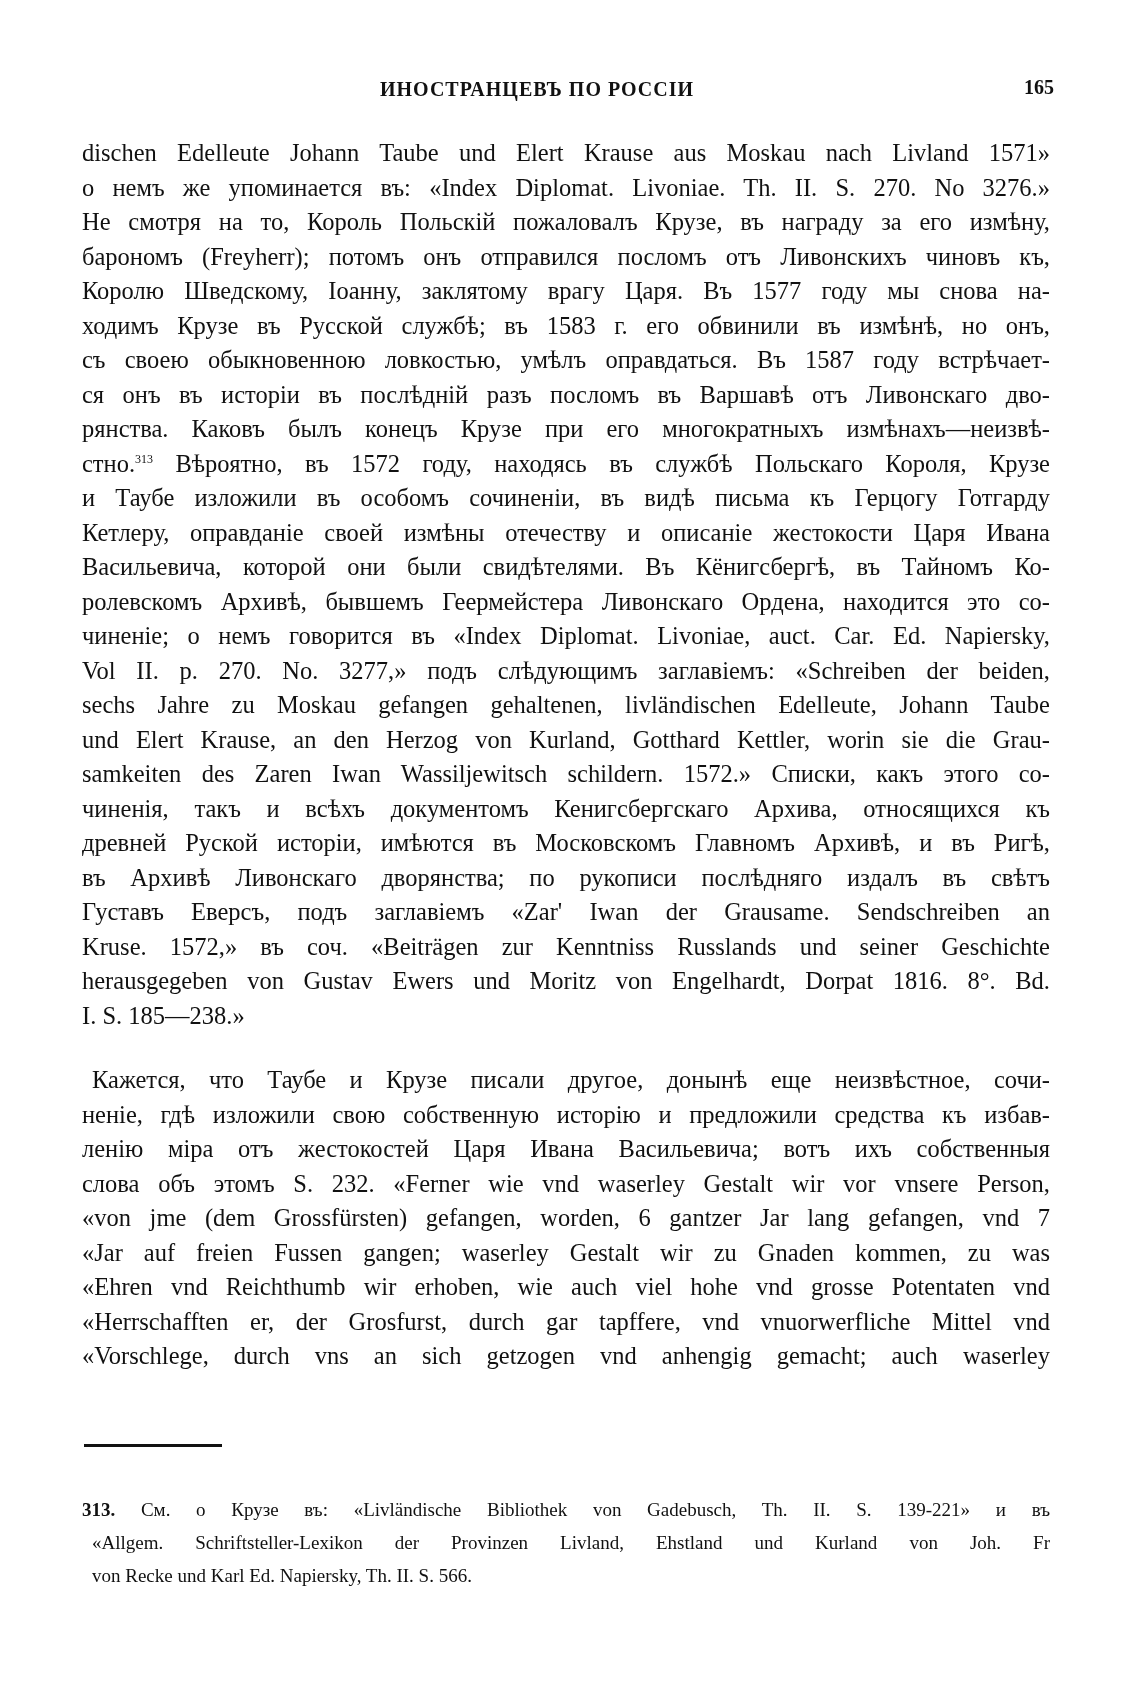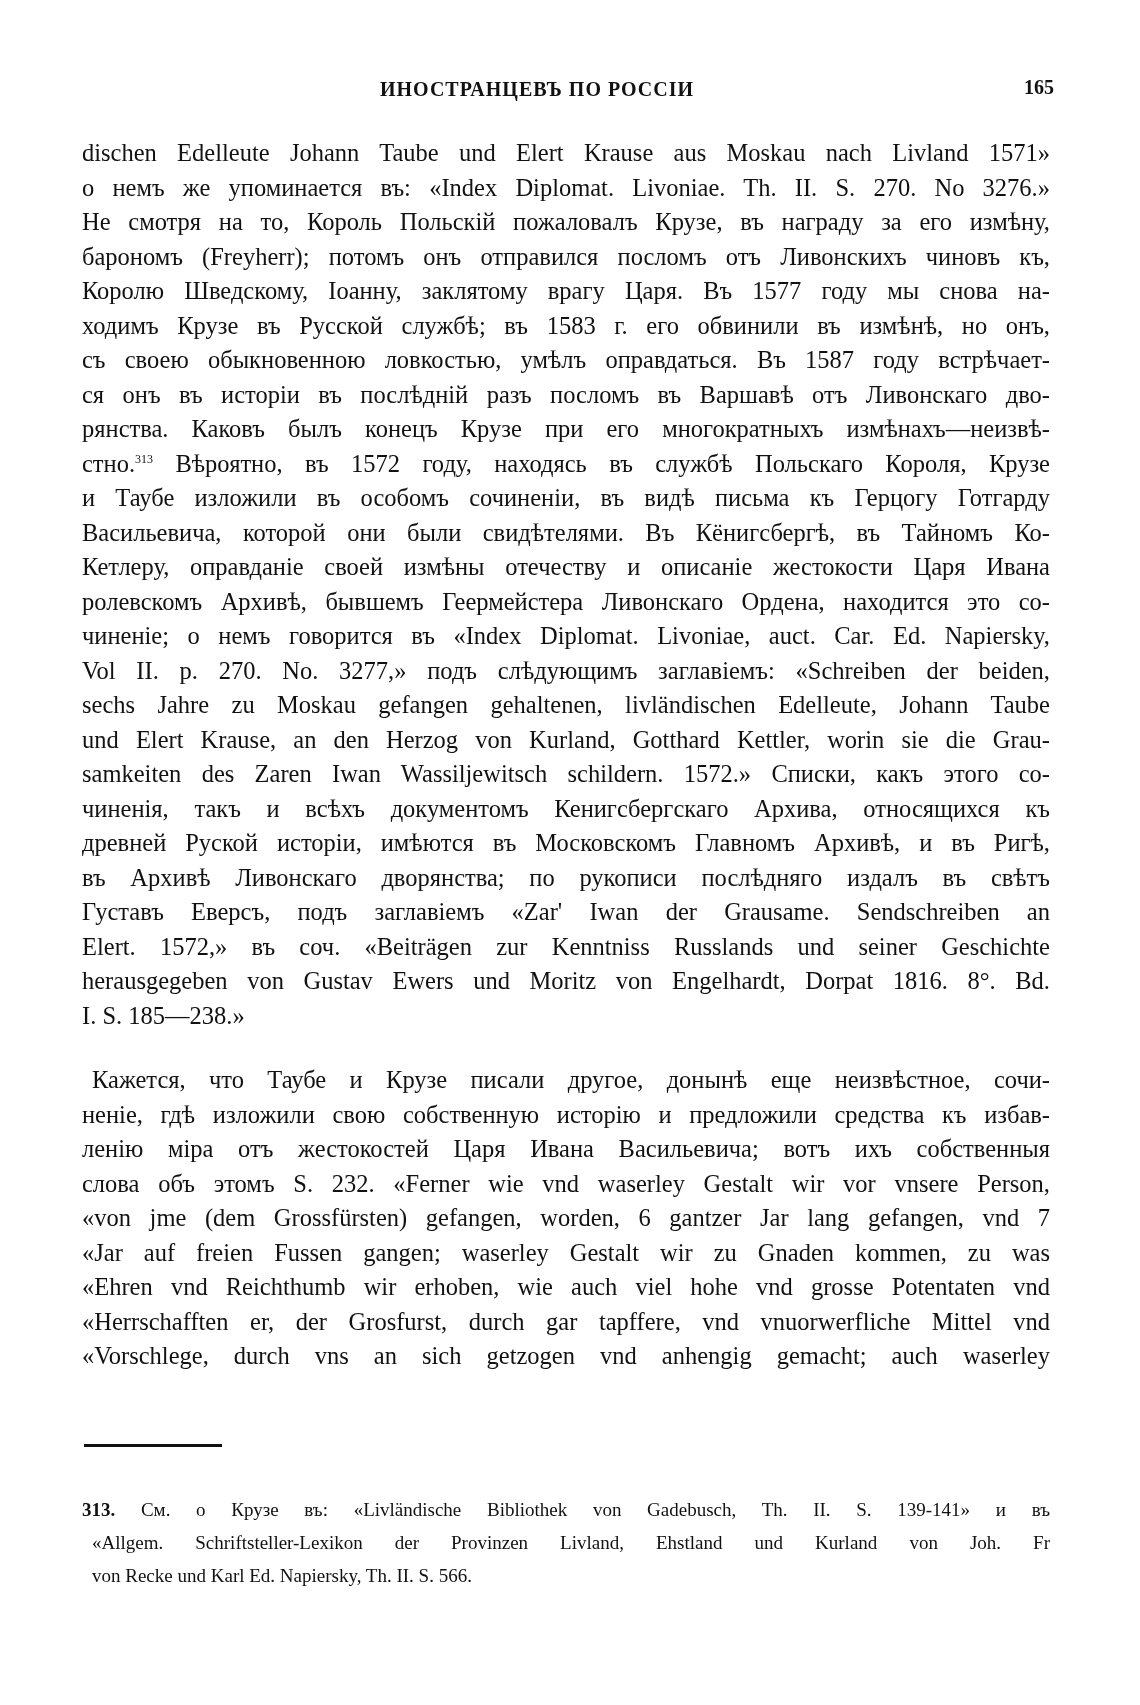--- a/index.html
+++ b/index.html
@@ -109,33 +109,33 @@
       <span class="line">о немъ же упоминается въ: «Index Diplomat. Livoniae. Th. II. S. 270. No 3276.»</span>
       <span class="line">Не смотря на то, Король Польскій пожаловалъ Крузе, въ награду за его измѣну,</span>
       <span class="line">барономъ (Freyherr); потомъ онъ отправился посломъ отъ Ливонскихъ чиновъ къ,</span>
       <span class="line">Королю Шведскому, Іоанну, заклятому врагу Царя. Въ 1577 году мы снова на-</span>
       <span class="line">ходимъ Крузе въ Русской службѣ; въ 1583 г. его обвинили въ измѣнѣ, но онъ,</span>
       <span class="line">съ своею обыкновенною ловкостью, умѣлъ оправдаться. Въ 1587 году встрѣчает-</span>
       <span class="line">ся онъ въ исторіи въ послѣдній разъ посломъ въ Варшавѣ отъ Ливонскаго дво-</span>
       <span class="line">рянства. Каковъ былъ конецъ Крузе при его многократныхъ измѣнахъ—неизвѣ-</span>
       <span class="line"><span>стно.</span><sup class="fnref">313</sup><span> Вѣроятно, въ 1572 году, находясь въ службѣ Польскаго Короля, Крузе</span></span>
       <span class="line">и Таубе изложили въ особомъ сочиненіи, въ видѣ письма къ Герцогу Готгарду</span>
+      <span class="line">Кетлеру, оправданіе своей измѣны отечеству и описаніе жестокости Царя Ивана</span>
       <span class="line">Васильевича, которой они были свидѣтелями. Въ Кёнигсбергѣ, въ Тайномъ Ко-</span>
-      <span class="line">Кетлеру, оправданіе своей измѣны отечеству и описаніе жестокости Царя Ивана</span>
       <span class="line">ролевскомъ Архивѣ, бывшемъ Геермейстера Ливонскаго Ордена, находится это со-</span>
       <span class="line">чиненіе; о немъ говорится въ «Index Diplomat. Livoniae, auct. Car. Ed. Napiersky,</span>
       <span class="line">Vol II. p. 270. No. 3277,» подъ слѣдующимъ заглавіемъ: «Schreiben der beiden,</span>
       <span class="line">sechs Jahre zu Moskau gefangen gehaltenen, livländischen Edelleute, Johann Taube</span>
       <span class="line">und Elert Krause, an den Herzog von Kurland, Gotthard Kettler, worin sie die Grau-</span>
       <span class="line">samkeiten des Zaren Iwan Wassiljewitsch schildern. 1572.» Списки, какъ этого со-</span>
       <span class="line">чиненія, такъ и всѣхъ документомъ Кенигсбергскаго Архива, относящихся къ</span>
       <span class="line">древней Руской исторіи, имѣются въ Московскомъ Главномъ Архивѣ, и въ Ригѣ,</span>
       <span class="line">въ Архивѣ Ливонскаго дворянства; по рукописи послѣдняго издалъ въ свѣтъ</span>
       <span class="line">Густавъ Еверсъ, подъ заглавіемъ «Zar' Iwan der Grausame. Sendschreiben an</span>
-      <span class="line">Elert. 1572,» въ соч. «Beiträgen zur Kenntniss Russlands und seiner Geschichte</span>
+      <span class="line">Kruse. 1572,» въ соч. «Beiträgen zur Kenntniss Russlands und seiner Geschichte</span>
       <span class="line">herausgegeben von Gustav Ewers und Moritz von Engelhardt, Dorpat 1816. 8°. Bd.</span>
       <span class="line last">I. S. 185—238.»</span>
     </div>
 
     <div class="para-gap"></div>
 
     <div>
       <span class="line indent">Кажется, что Таубе и Крузе писали другое, донынѣ еще неизвѣстное, сочи-</span>
       <span class="line">неніе, гдѣ изложили свою собственную исторію и предложили средства къ избав-</span>
       <span class="line">ленію міра отъ жестокостей Царя Ивана Васильевича; вотъ ихъ собственныя</span>
@@ -144,18 +144,18 @@
       <span class="line">«Jar auf freien Fussen gangen; waserley Gestalt wir zu Gnaden kommen, zu was</span>
       <span class="line">«Ehren vnd Reichthumb wir erhoben, wie auch viel hohe vnd grosse Potentaten vnd</span>
       <span class="line">«Herrschafften er, der Grosfurst, durch gar tapffere, vnd vnuorwerfliche Mittel vnd</span>
       <span class="line">«Vorschlege, durch vns an sich getzogen vnd anhengig gemacht; auch waserley</span>
     </div>
   </div>
 
   <div class="footnote-rule"></div>
 
   <div class="footnotes">
-    <span class="line"><span class="fn-num">313.</span><span> См. о </span><span class="it">Крузе</span><span> въ: «</span><span class="it">Livländische Bibliothek</span><span> von </span><span class="it">Gadebusch</span><span>, Th. II. S. 139-141» и въ</span></span>
+    <span class="line"><span class="fn-num">313.</span><span> См. о </span><span class="it">Крузе</span><span> въ: «</span><span class="it">Livländische Bibliothek</span><span> von </span><span class="it">Gadebusch</span><span>, Th. II. S. 139-221» и въ</span></span>
     <span class="line it indent2">«Allgem. Schriftsteller-Lexikon der Provinzen Livland, Ehstland und Kurland von Joh. Fr</span>
     <span class="line last indent2"><span class="it">von Recke und Karl Ed. Napiersky</span><span>, Th. II. S. 566.</span></span>
   </div>
 
 </div>
 
 </body></html>

